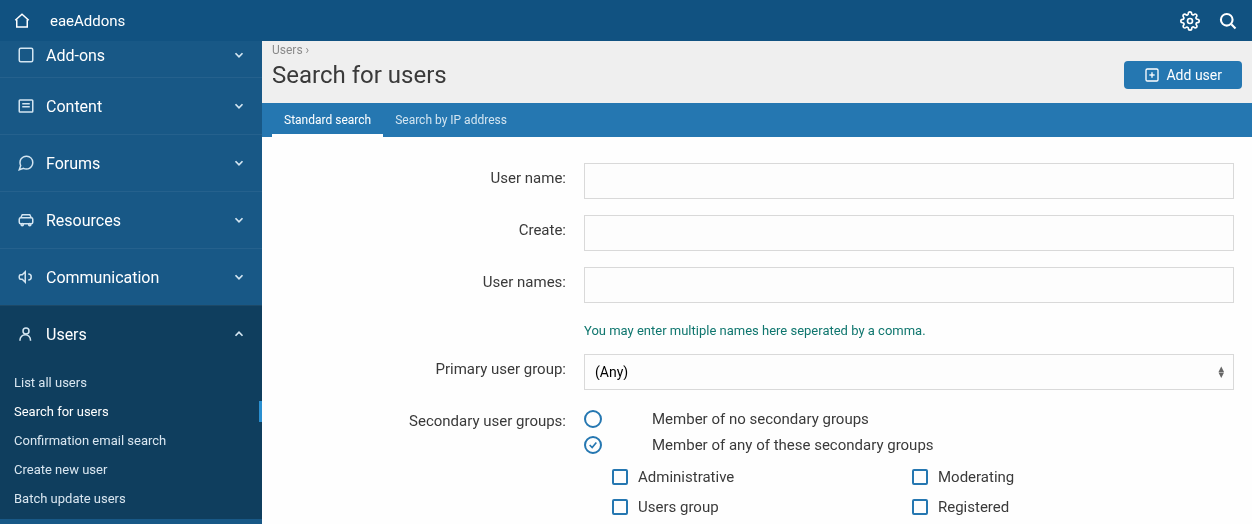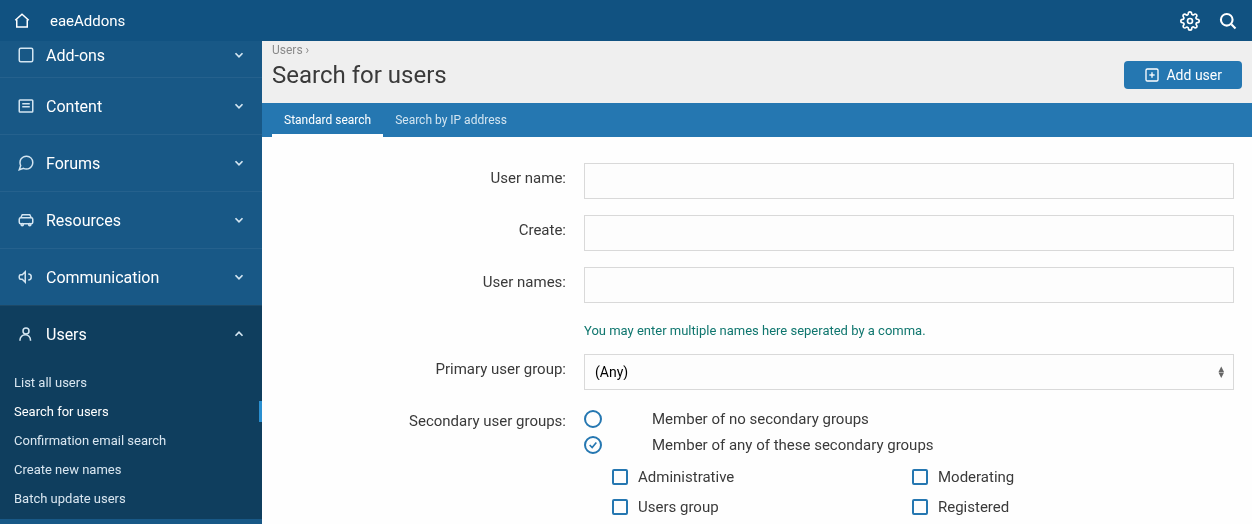--- a/index.html
+++ b/index.html
@@ -170,21 +170,21 @@
       <span class="chev">
           <svg width="14" height="14" viewBox="0 0 24 24" fill="none" stroke="#d3e5f1" stroke-width="3">
             <polyline points="6 15 12 9 18 15"></polyline>
           </svg>
         </span>
     </div>
     <div class="subitems">
       <div class="sitem">List all users</div>
       <div class="sitem sel">Search for users</div>
       <div class="sitem">Confirmation email search</div>
-      <div class="sitem">Create new names</div>
+      <div class="sitem">Create new user</div>
       <div class="sitem">Batch update users</div>
     </div>
   </div>
 
   <div class="main">
     <div class="crumb">Users ›</div>
     <div class="titlebar">
       <h1>Search for users</h1>
       <button class="add-btn">
         <span class="picon">

